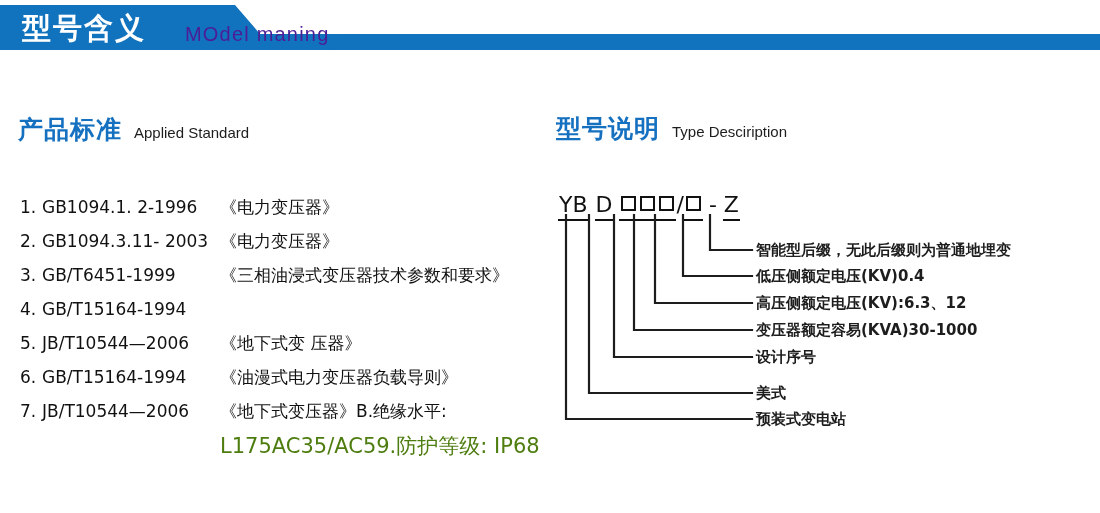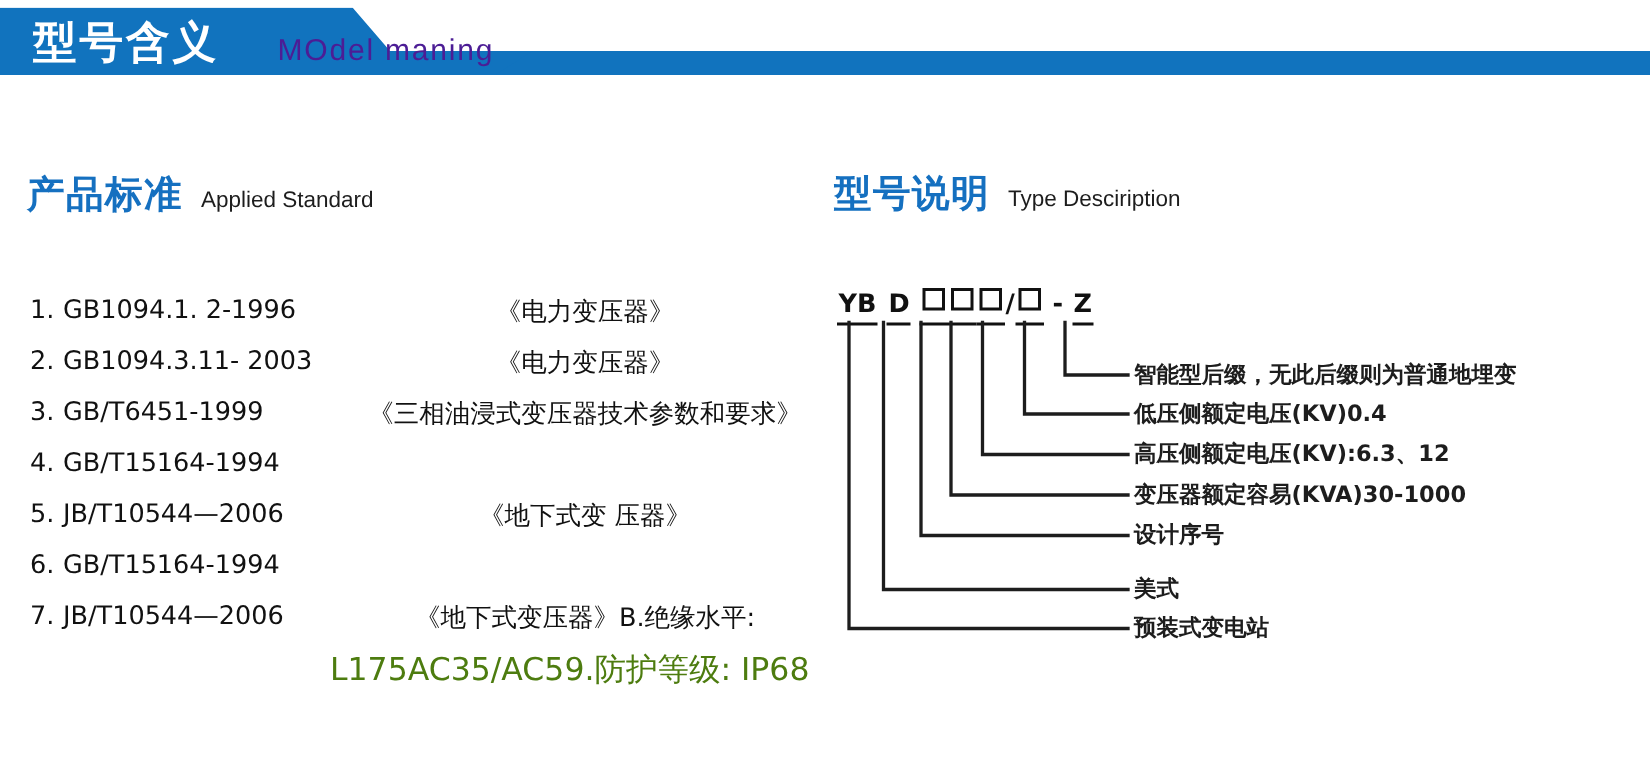--- a/index.html
+++ b/index.html
@@ -54,33 +54,33 @@
   .std-list{position:absolute;left:20px;top:190px;width:540px;}
   .std-row{
     display:flex;
     height:34px;align-items:center;
     font-size:17px;color:#111111;
     font-family:"DejaVu Sans","Liberation Sans",sans-serif;
     white-space:nowrap;
   }
   .std-num{width:22px;flex:0 0 22px;}
   .std-code{width:178px;flex:0 0 178px;}
-  .std-name{flex:1;text-align:center;}
+  .std-name{flex:1;}
   .std-cont{
     display:flex;height:36px;align-items:center;
     font-size:21px;color:#4d7c0f;
     font-family:"DejaVu Sans","Liberation Sans",sans-serif;
     white-space:nowrap;
   }
   .std-cont .pad{width:200px;flex:0 0 200px;}
 
   
   .code-row{
     position:absolute;left:558px;top:192px;
-    font-size:17px;font-weight:bold;color:#111111;
+    font-size:22px;font-weight:normal;color:#111111;
     font-family:"DejaVu Sans","Liberation Sans",sans-serif;
     letter-spacing:0px;
     white-space:nowrap;
   }
   .code-seg{
     display:inline-block;
     border-bottom:2px solid #111111;
     padding:0 1px 2px 1px;
   }
   .code-gap{display:inline-block;width:6px;}
@@ -141,20 +141,21 @@
     <span class="std-code">GB/T15164-1994</span>
   </div>
   <div class="std-row">
     <span class="std-num">5.</span>
     <span class="std-code">JB/T10544—2006</span>
     <span class="std-name">《地下式变 压器》</span>
   </div>
   <div class="std-row">
     <span class="std-num">6.</span>
     <span class="std-code">GB/T15164-1994</span>
+    <span class="std-name">《油漫式电力变压器负载导则》</span>
   </div>
   <div class="std-row">
     <span class="std-num">7.</span>
     <span class="std-code">JB/T10544—2006</span>
     <span class="std-name">《地下式变压器》B.绝缘水平:</span>
   </div>
   <div class="std-cont">
     <span class="pad"></span>
     <span>L175AC35/AC59.防护等级: IP68</span>
   </div>

